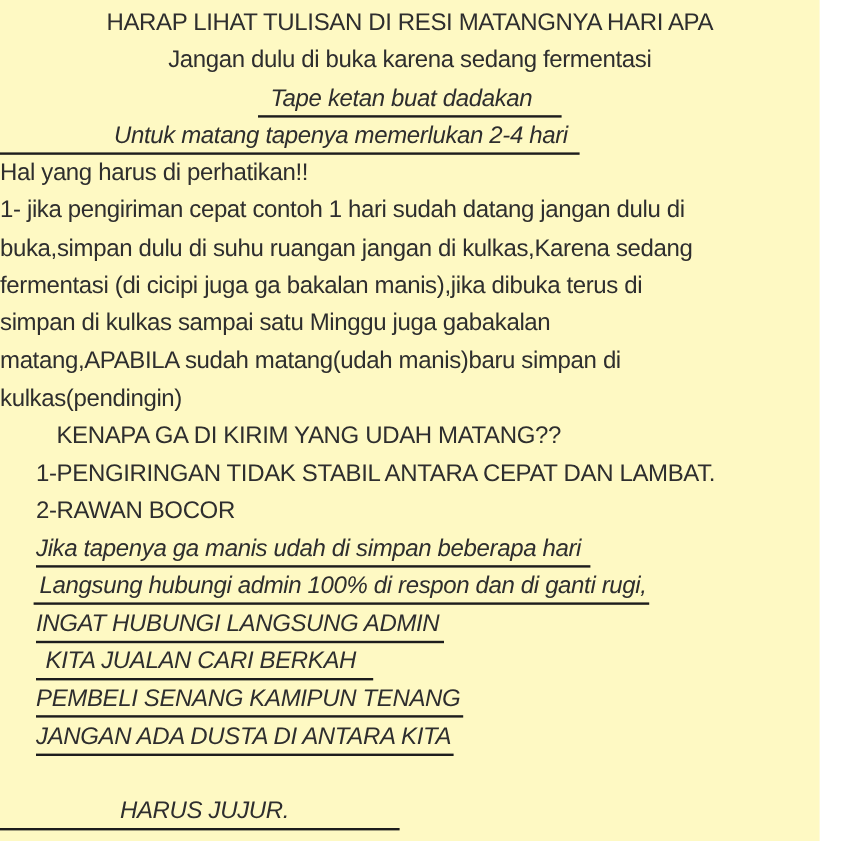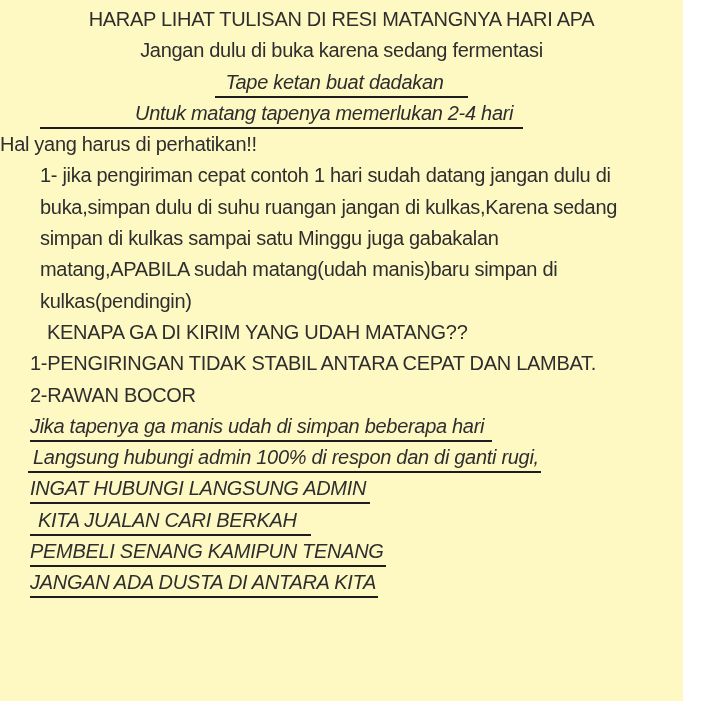--- a/index.html
+++ b/index.html
@@ -22,21 +22,21 @@
   .u {
     display: inline-block;
     border-bottom: 2px solid #1d1d1d;
     padding-bottom: 1px;
     line-height: 26px;
     font-style: italic;
   }
   
   .ml28 { margin-left: 28px; }
   .ml30 { margin-left: 30px; }
-  .ml40 { margin-left: 40px; }
+  .ml40 { }
   .ml47 { margin-left: 47px; }
   .ml100 { }
   
   .u-tape   { padding-left: 10px;  padding-right: 24px; }
   .u-untuk  { padding-left: 95px;  padding-right: 10px; }
   .u-jika   { padding-right: 8px; }
   .u-langsung { padding-left: 5px; padding-right: 2px; }
   .u-ingat  { padding-right: 4px; }
   .u-kita   { padding-left: 8px;  padding-right: 14px; }
   .u-tail2  { padding-right: 2px; }
@@ -52,31 +52,33 @@
   <div class="line center">Jangan dulu di buka karena sedang fermentasi</div>
 
   <div class="line center"><span class="u u-tape">Tape ketan buat dadakan</span></div>
 
   <div class="line ml40"><span class="u u-untuk">Untuk matang tapenya memerlukan 2-4 hari</span></div>
 
   <div class="line ml100">Hal yang harus di perhatikan!!</div>
 
   <div class="line ml40">1- jika pengiriman cepat contoh 1 hari sudah datang jangan dulu di</div>
   <div class="line ml40">buka,simpan dulu di suhu ruangan jangan di kulkas,Karena sedang</div>
+  <div class="line ml40">fermentasi (di cicipi juga ga bakalan manis),jika dibuka terus di</div>
   <div class="line ml40">simpan di kulkas sampai satu Minggu juga gabakalan</div>
   <div class="line ml40">matang,APABILA sudah matang(udah manis)baru simpan di</div>
   <div class="line ml40">kulkas(pendingin)</div>
 
   <div class="line ml47">KENAPA GA DI KIRIM YANG UDAH MATANG??</div>
   <div class="line ml30">1-PENGIRINGAN TIDAK STABIL ANTARA CEPAT DAN LAMBAT.</div>
   <div class="line ml30">2-RAWAN BOCOR</div>
 
   <div class="line ml30"><span class="u u-jika">Jika tapenya ga manis udah di simpan beberapa hari</span></div>
   <div class="line ml28"><span class="u u-langsung">Langsung hubungi admin 100% di respon dan di ganti rugi,</span></div>
   <div class="line ml30"><span class="u u-ingat">INGAT HUBUNGI LANGSUNG ADMIN</span></div>
   <div class="line ml30"><span class="u u-kita">KITA JUALAN CARI BERKAH</span></div>
   <div class="line ml30"><span class="u u-tail2">PEMBELI SENANG KAMIPUN TENANG</span></div>
   <div class="line ml30"><span class="u u-tail2">JANGAN ADA DUSTA DI ANTARA KITA</span></div>
 
   <div class="line"></div>
 
+  <div class="line ml40"><span class="u u-jujur">HARUS JUJUR.</span></div>
 
 </div>
 
 </body></html>

